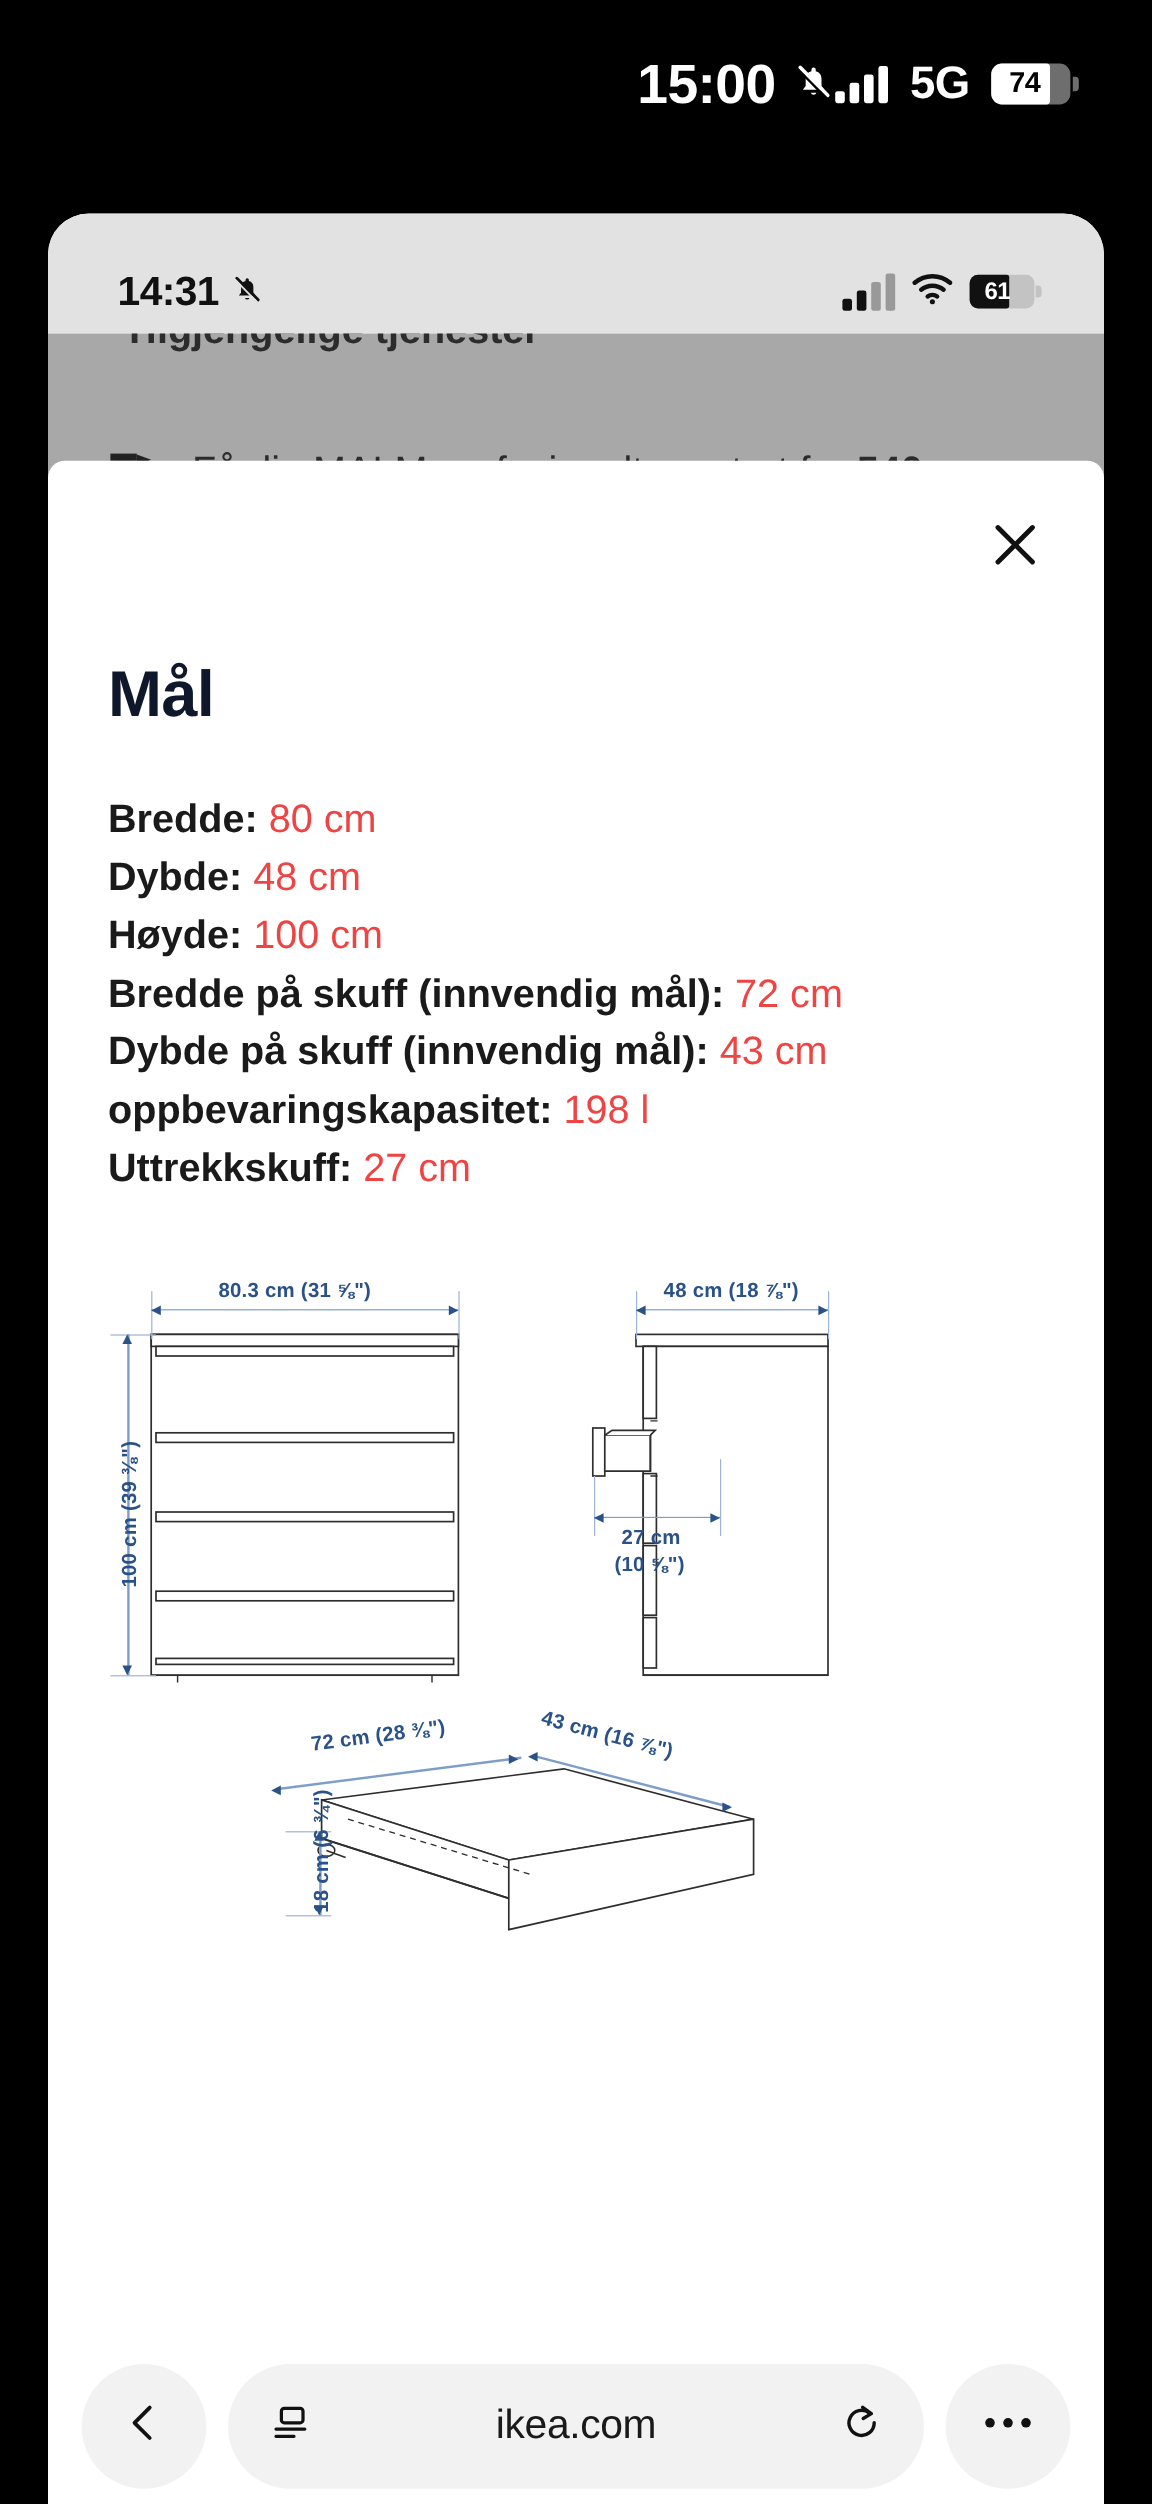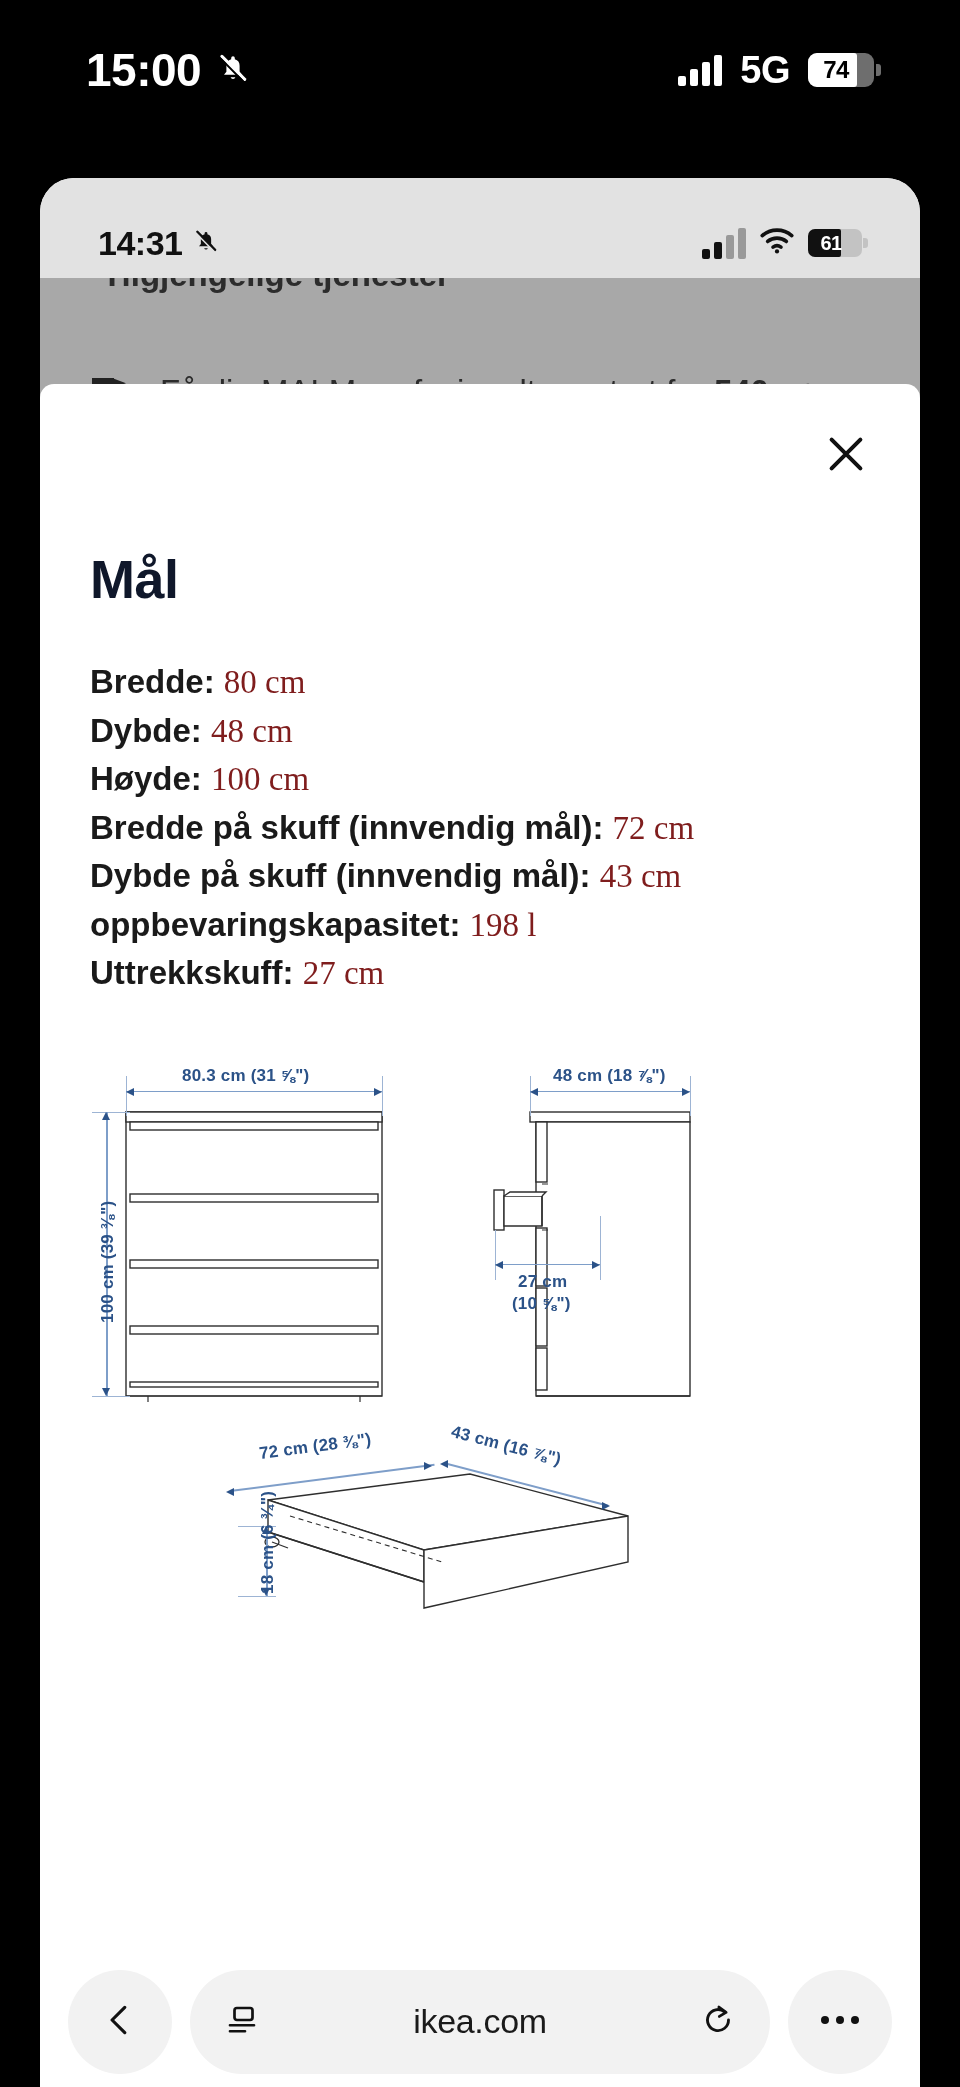--- a/index.html
+++ b/index.html
@@ -7,22 +7,22 @@
     width: 960px; height: 2087px;
     background: #000;
     font-family: "Liberation Sans", sans-serif;
     overflow: hidden;
   }
   #screen { position: relative; width: 960px; height: 2087px; background: #000; }
 
   
   .host-status {
     position: absolute; left: 0; top: 0; width: 960px; height: 140px;
-    display: flex; align-items: center; justify-content: space-between;
-    padding: 0 86px; color: #fff;
+    display: flex; align-items: center; justify-content: flex-end;
+    padding: 0 68px; color: #fff;
   }
   .host-left { display: flex; align-items: center; gap: 14px; }
   .host-clock { font-size: 46px; font-weight: 600; letter-spacing: -0.5px; }
   .host-right { display: flex; align-items: center; gap: 18px; }
   .host-5g { font-size: 38px; font-weight: 600; letter-spacing: -0.5px; }
 
   .sig { display: flex; align-items: flex-end; gap: 4px; height: 32px; }
   .sig i { display: block; width: 8px; background: #fff; border-radius: 2px; }
   .sig i:nth-child(1) { height: 10px; }
   .sig i:nth-child(2) { height: 17px; }
@@ -103,21 +103,21 @@
   .modal-title {
     margin: 24px 0 0 50px; font-size: 54px; font-weight: 700; color: #0f172a;
     letter-spacing: -0.5px;
   }
 
   .specs { margin: 48px 0 0 50px; }
   .spec-line {
     font-size: 33px; line-height: 1.47; color: #1a1a1a; white-space: nowrap;
   }
   .spec-line .k { font-weight: 700; }
-  .spec-line .v { font-weight: 400; color: #7f1d1d; font-family: Liberation Serif, serif; }
+  .spec-line .v { font-weight: 400; color: #ef4444; }
 
   
   .drawing { position: relative; margin-top: 60px; width: 880px; height: 660px; }
   .dim-label {
     position: absolute; color: #2b5288; font-weight: 700;
     font-size: 17px; white-space: nowrap; letter-spacing: .2px;
   }
   .dim-line { position: absolute; background: #7e9ec9; }
   .dim-line.h { height: 1.5px; }
   .dim-line.v { width: 1.5px; }

